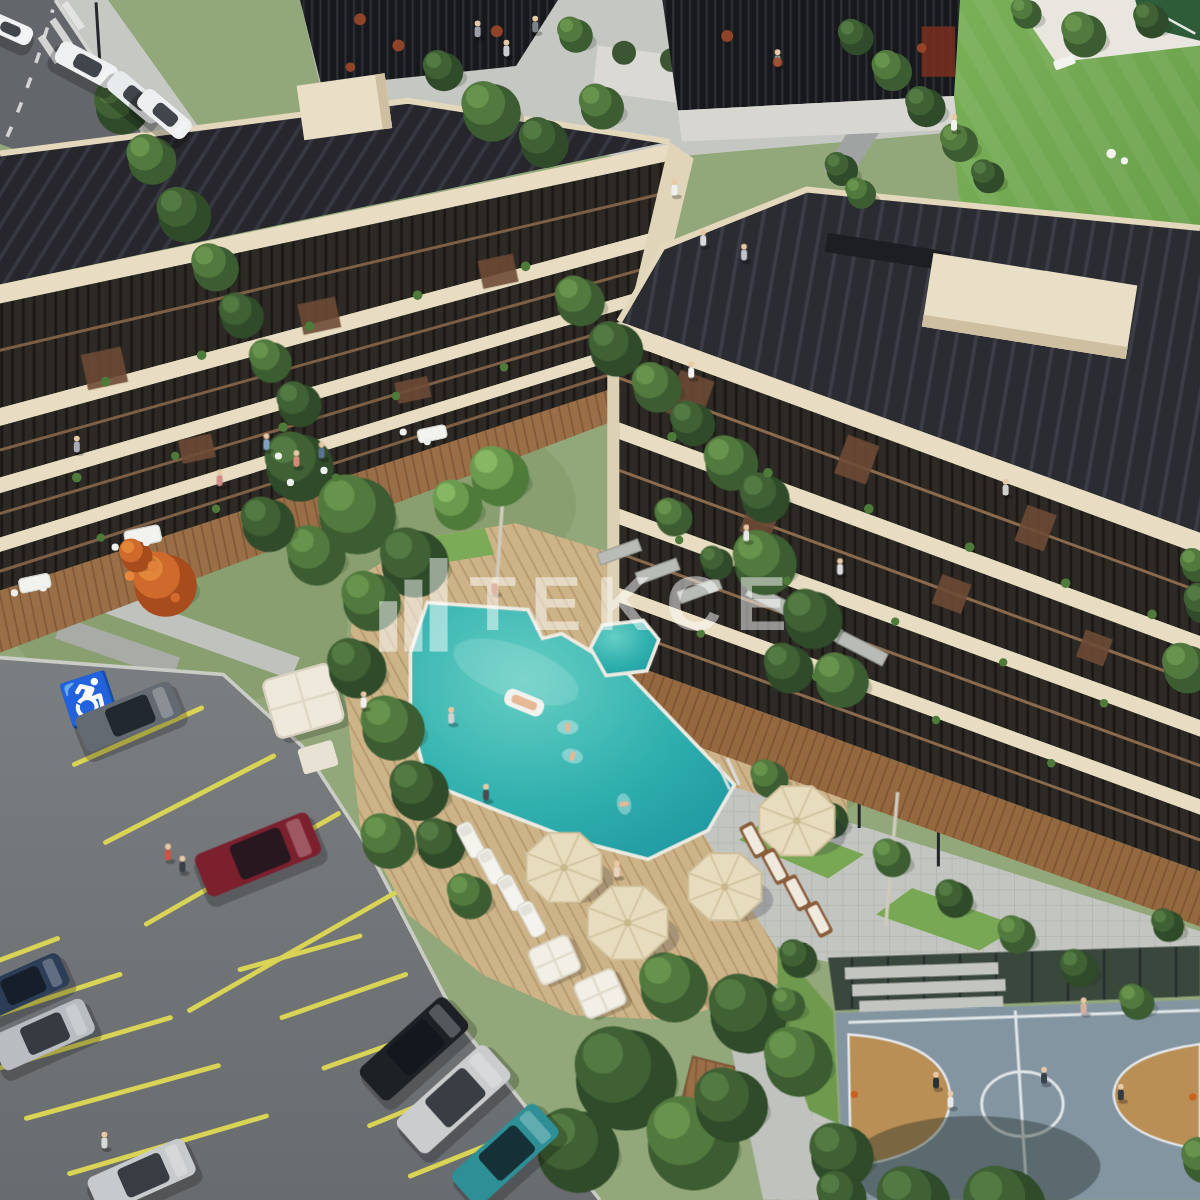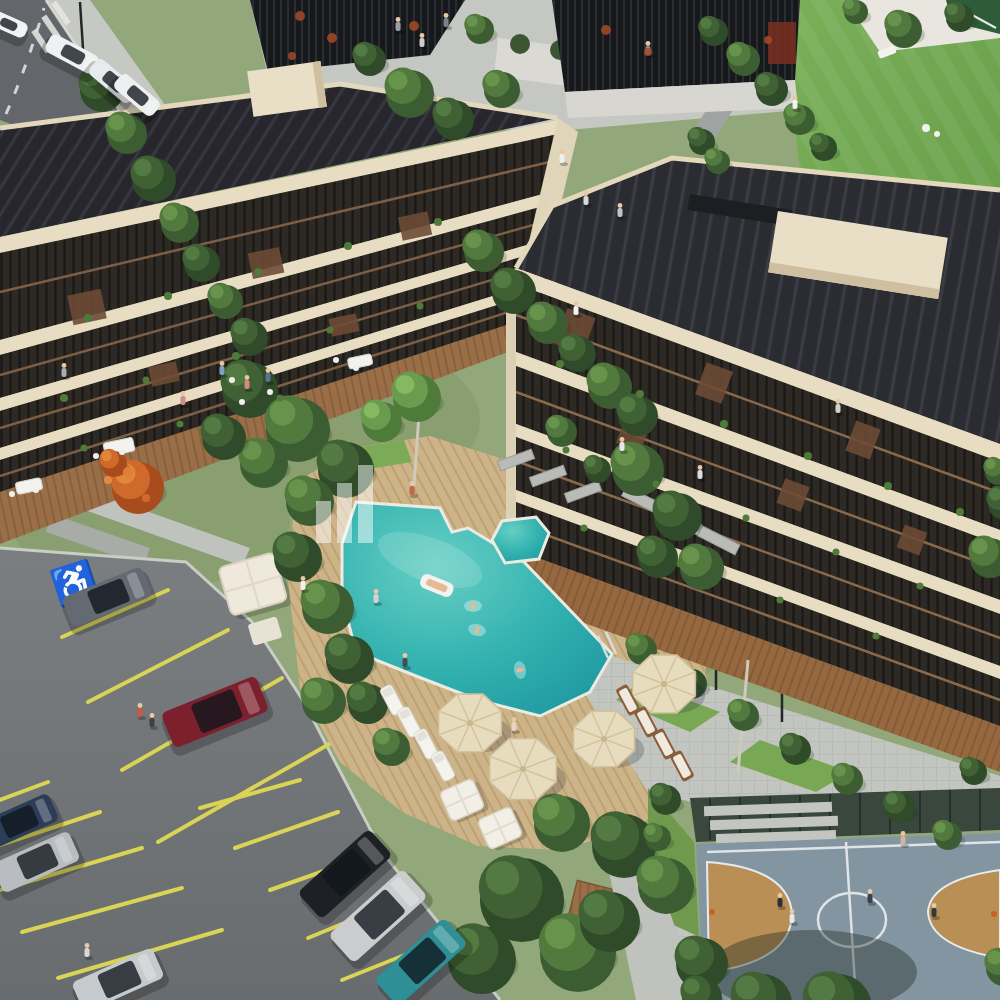--- a/index.html
+++ b/index.html
@@ -1155,14 +1155,15 @@
         <circle cx="994" cy="914" r="3" fill="#c9611f" opacity="1"></circle>
       </g>
 </svg>
 
 <div class="watermark">
   <div class="wm-bars">
     <div class="wm-bar b1"></div>
         <div class="wm-bar b2"></div>
         <div class="wm-bar b3"></div>
   </div>
+  <span class="wm-text">TEKCE</span>
 </div>
 </div>
 
 </body></html>

